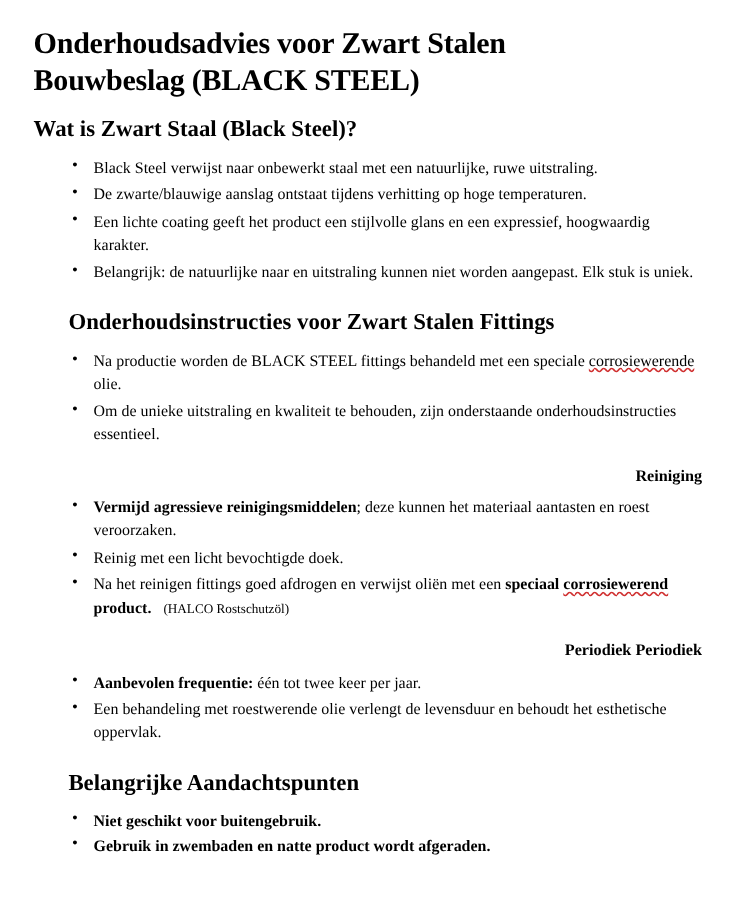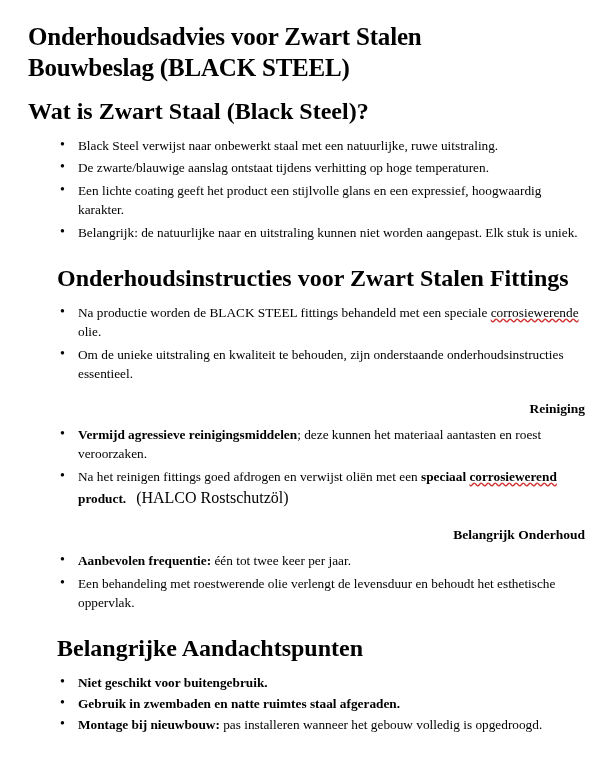--- a/index.html
+++ b/index.html
@@ -24,21 +24,21 @@
   h1.doc-title {
     font-family: "Liberation Serif", serif;
     font-size: 25px;
     line-height: 1.22;
     font-weight: bold;
     margin: 0 0 14px 0;
     letter-spacing: -0.2px;
   }
   h2.sec-title {
     font-family: "Liberation Serif", serif;
-    font-size: 24px;
+    font-size: 19px;
     font-weight: bold;
     margin: 0 0 10px 0;
     line-height: 1.2;
   }
   h2.sec-title.spaced {
     margin-top: 22px;
     margin-left: 29px;
   }
   h3.sub-title {
     font-family: "Liberation Serif", serif;
@@ -70,21 +70,21 @@
   ul.tight > li {
     margin-bottom: 2px;
   }
   .b { font-weight: bold; }
   .u-wave {
     text-decoration: underline;
     text-decoration-style: wavy;
     text-decoration-color: #d03030;
   }
   .small-note {
-    font-size: 16px;
+    font-size: 11px;
     padding-left: 10px;
     text-align: right;
   }
 </style>
 </head>
 <body>
 
 <div class="page">
 
   <h1 class="doc-title">
@@ -106,39 +106,37 @@
       <span>Na productie worden de BLACK STEEL fittings behandeld met een speciale </span><span class="u-wave">corrosiewerende</span><span> olie.</span>
     </li>
     <li>Om de unieke uitstraling en kwaliteit te behouden, zijn onderstaande onderhoudsinstructies essentieel.</li>
   </ul>
 
   <h3 class="sub-title">Reiniging</h3>
   <ul class="bullets">
     <li>
       <span class="b">Vermijd agressieve reinigingsmiddelen</span><span>; deze kunnen het materiaal aantasten en roest veroorzaken.</span>
     </li>
+    <li>Reinig met een licht bevochtigde doek.</li>
     <li>
       <span>Na het reinigen fittings goed afdrogen en verwijst oliën met een </span><span class="b">speciaal</span><span> </span><span class="b u-wave">corrosiewerend</span><span class="b"> product.</span><span class="small-note">(HALCO Rostschutzöl)</span>
     </li>
   </ul>
 
-  <h3 class="sub-title">Belangrijk Onderhoud</h3>
+  <h3 class="sub-title">Periodiek Periodiek</h3>
   <ul class="bullets">
     <li>
       <span class="b">Aanbevolen frequentie:</span><span> één tot twee keer per jaar.</span>
     </li>
     <li>Een behandeling met roestwerende olie verlengt de levensduur en behoudt het esthetische oppervlak.</li>
   </ul>
 
   <h2 class="sec-title spaced">Belangrijke Aandachtspunten</h2>
   <ul class="bullets tight">
     <li>
       <span class="b">Niet geschikt voor buitengebruik.</span>
     </li>
     <li>
-      <span class="b">Gebruik in zwembaden en natte ruimtes staal afgeraden.</span>
-    </li>
-    <li>
-      <span class="b">Montage bij nieuwbouw:</span><span> pas installeren wanneer het gebouw volledig is opgedroogd.</span>
+      <span class="b">Gebruik in zwembaden en natte product wordt afgeraden.</span>
     </li>
   </ul>
 
 </div>
 
 </body></html>

